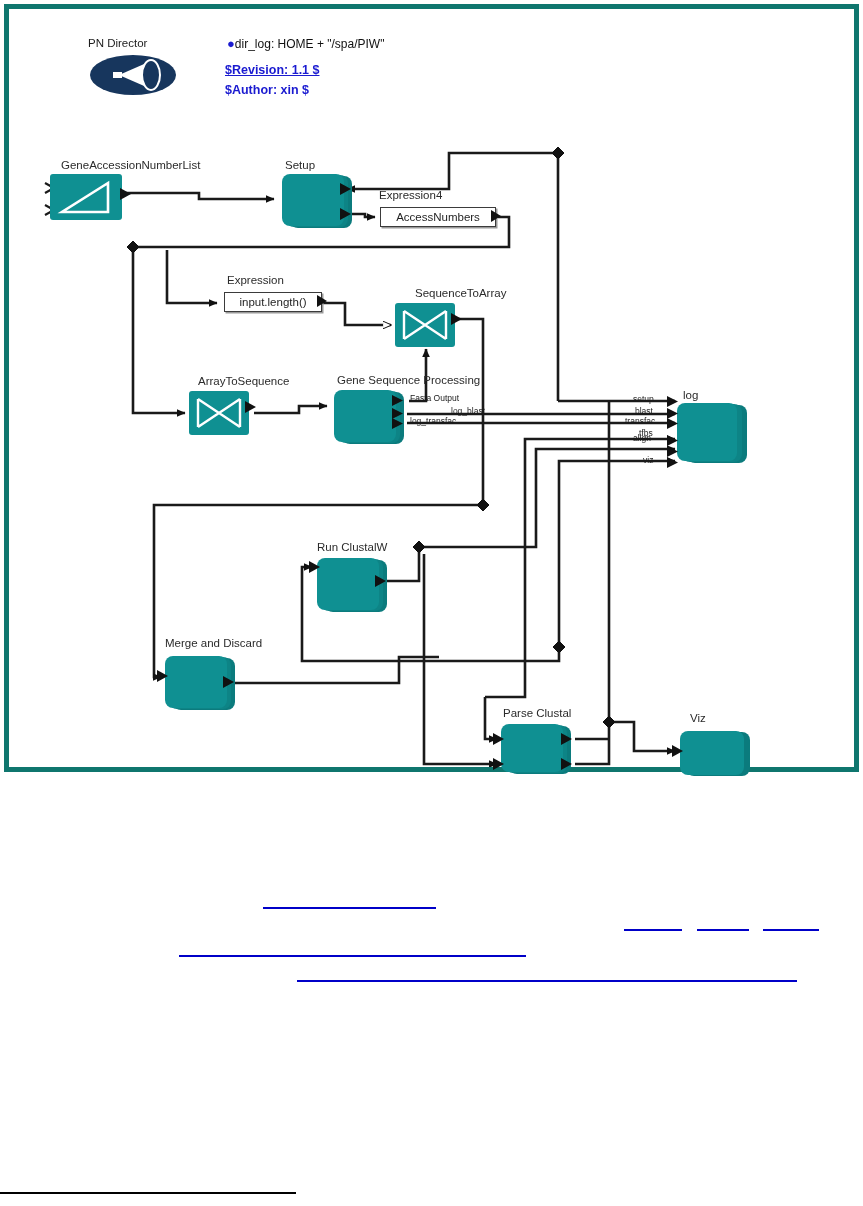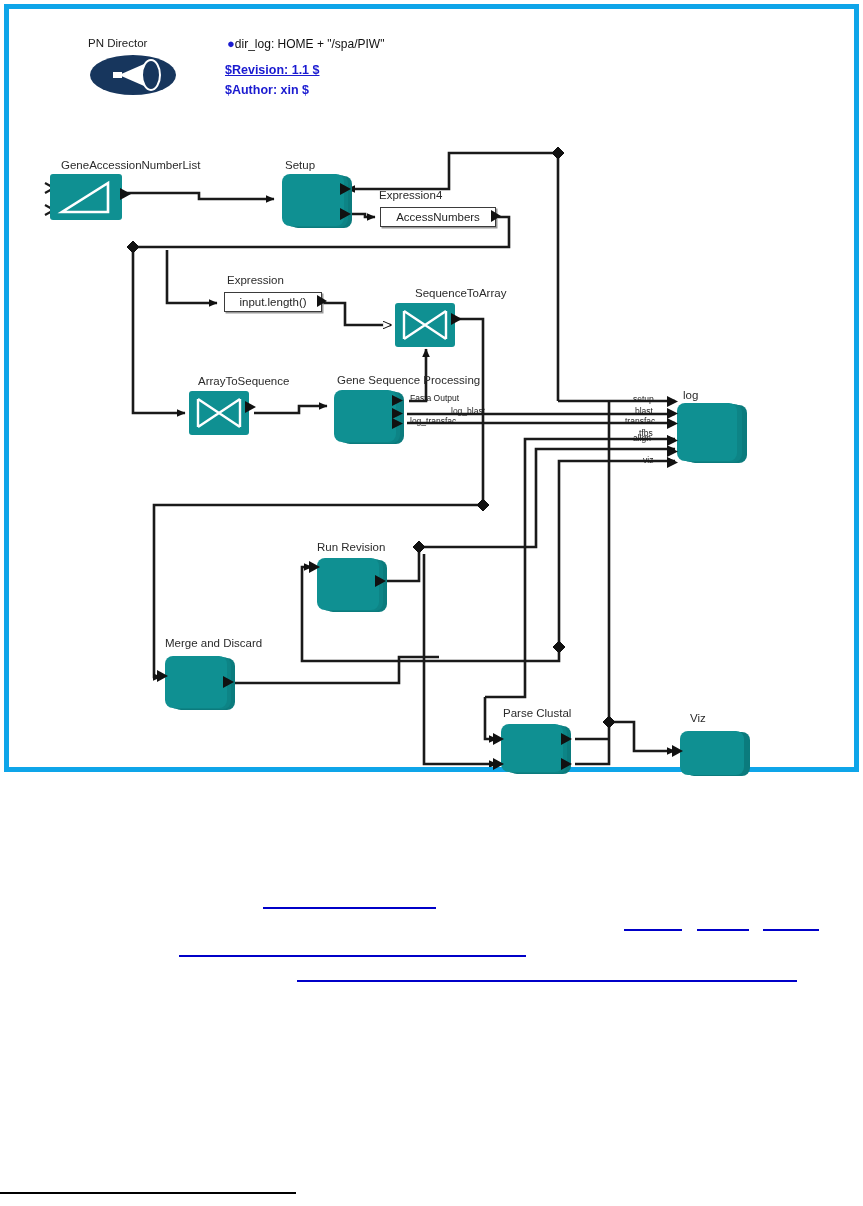--- a/index.html
+++ b/index.html
@@ -2,21 +2,21 @@
 <html><head>
 <meta charset="utf-8">
 <title>PN Director Workflow</title>
 <style>
   html,body{margin:0;padding:0;background:#ffffff;}
   body{width:863px;height:1206px;position:relative;overflow:hidden;
        font-family:"Liberation Sans","DejaVu Sans",sans-serif;}
 
   
   #diagram-frame{position:absolute;left:4px;top:4px;width:855px;height:768px;
-       background:#ffffff;border:5px solid #0ea5e9;box-sizing:border-box;}
+       background:#ffffff;border:5px solid #0f766e;box-sizing:border-box;}
   #diagram-canvas{position:absolute;left:0;top:0;width:845px;height:758px;}
 
   
   .hdr-label{position:absolute;font-size:11.5px;color:#1d1d1d;white-space:nowrap;}
   #pn-director-label{left:79px;top:28px;}
   .hdr-param{position:absolute;font-size:12.5px;white-space:nowrap;
        color:#1a1ad0;font-weight:bold;}
   #param-dirlog{left:218px;top:27px;font-weight:normal;color:#111;font-size:12px;}
   #param-dirlog .bullet{color:#1a1ad0;font-size:13px;}
   #param-revision{left:216px;top:54px;text-decoration:underline;}
@@ -253,21 +253,21 @@
       </svg>
     <div class="port-label" style="left:-44px;top:6px;">setup</div>
     <div class="port-label" style="left:-42px;top:18px;">blast</div>
     <div class="port-label" style="left:-52px;top:28px;">transfac</div>
     <div class="port-label" style="left:-44px;top:45px;">align</div>
     <div class="port-label" style="left:-38px;top:40px;">tfbs</div>
     <div class="port-label" style="left:-34px;top:67px;">viz</div>
   </div>
 
   <div class="actor" style="left:308px;top:532px;">
-    <div class="name" style="left:0px;top:0px;">Run Revision</div>
+    <div class="name" style="left:0px;top:0px;">Run ClustalW</div>
     <div class="box shadow-b" style="left:8px;top:19px;width:62px;height:52px;"></div>
     <div class="box shadow-a" style="left:4px;top:18px;width:62px;height:52px;"></div>
     <div class="box" style="left:0px;top:17px;width:62px;height:52px;"></div>
     <svg style="position:absolute;left:-8px;top:20px;" width="12" height="12" viewBox="0 0 12 12" xmlns="http://www.w3.org/2000/svg">
         <path d="M0,0 L11,6 L0,12 z" fill="#111"></path>
       </svg>
     <svg style="position:absolute;left:58px;top:34px;" width="12" height="12" viewBox="0 0 12 12" xmlns="http://www.w3.org/2000/svg">
         <path d="M0,0 L11,6 L0,12 z" fill="#111"></path>
       </svg>
   </div>

